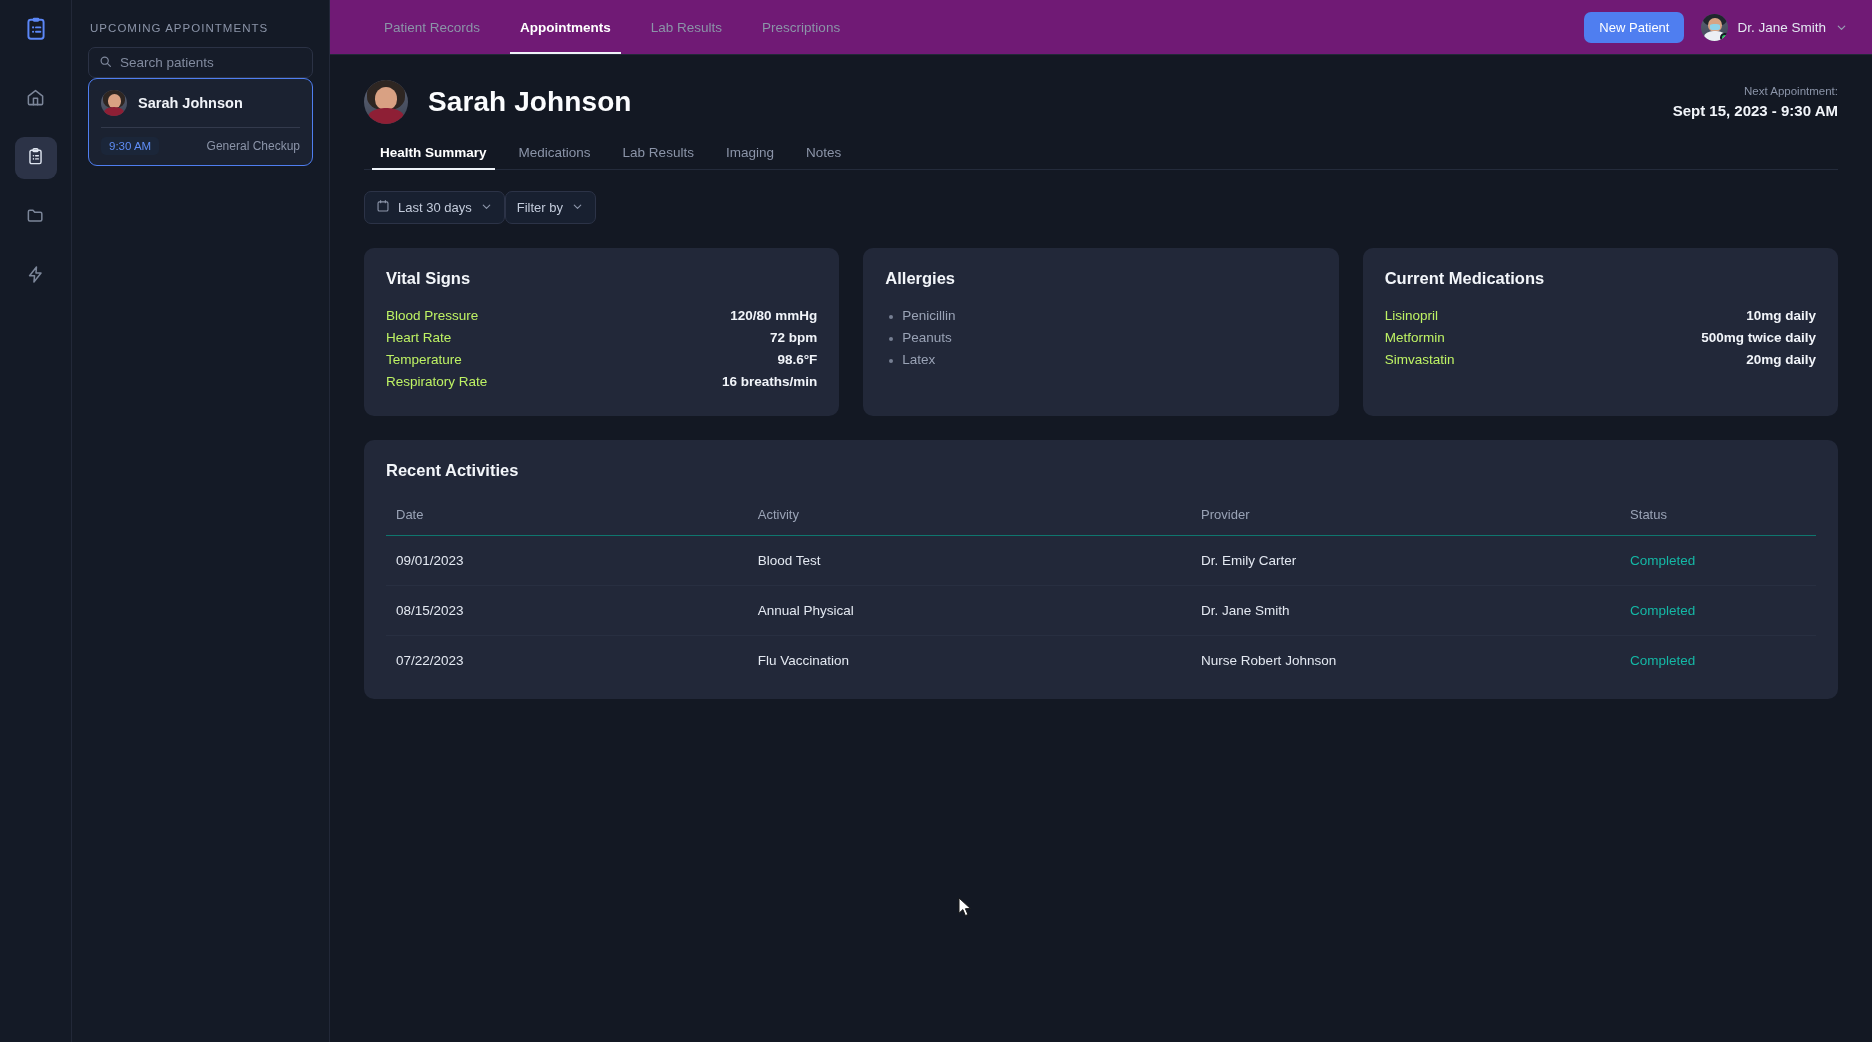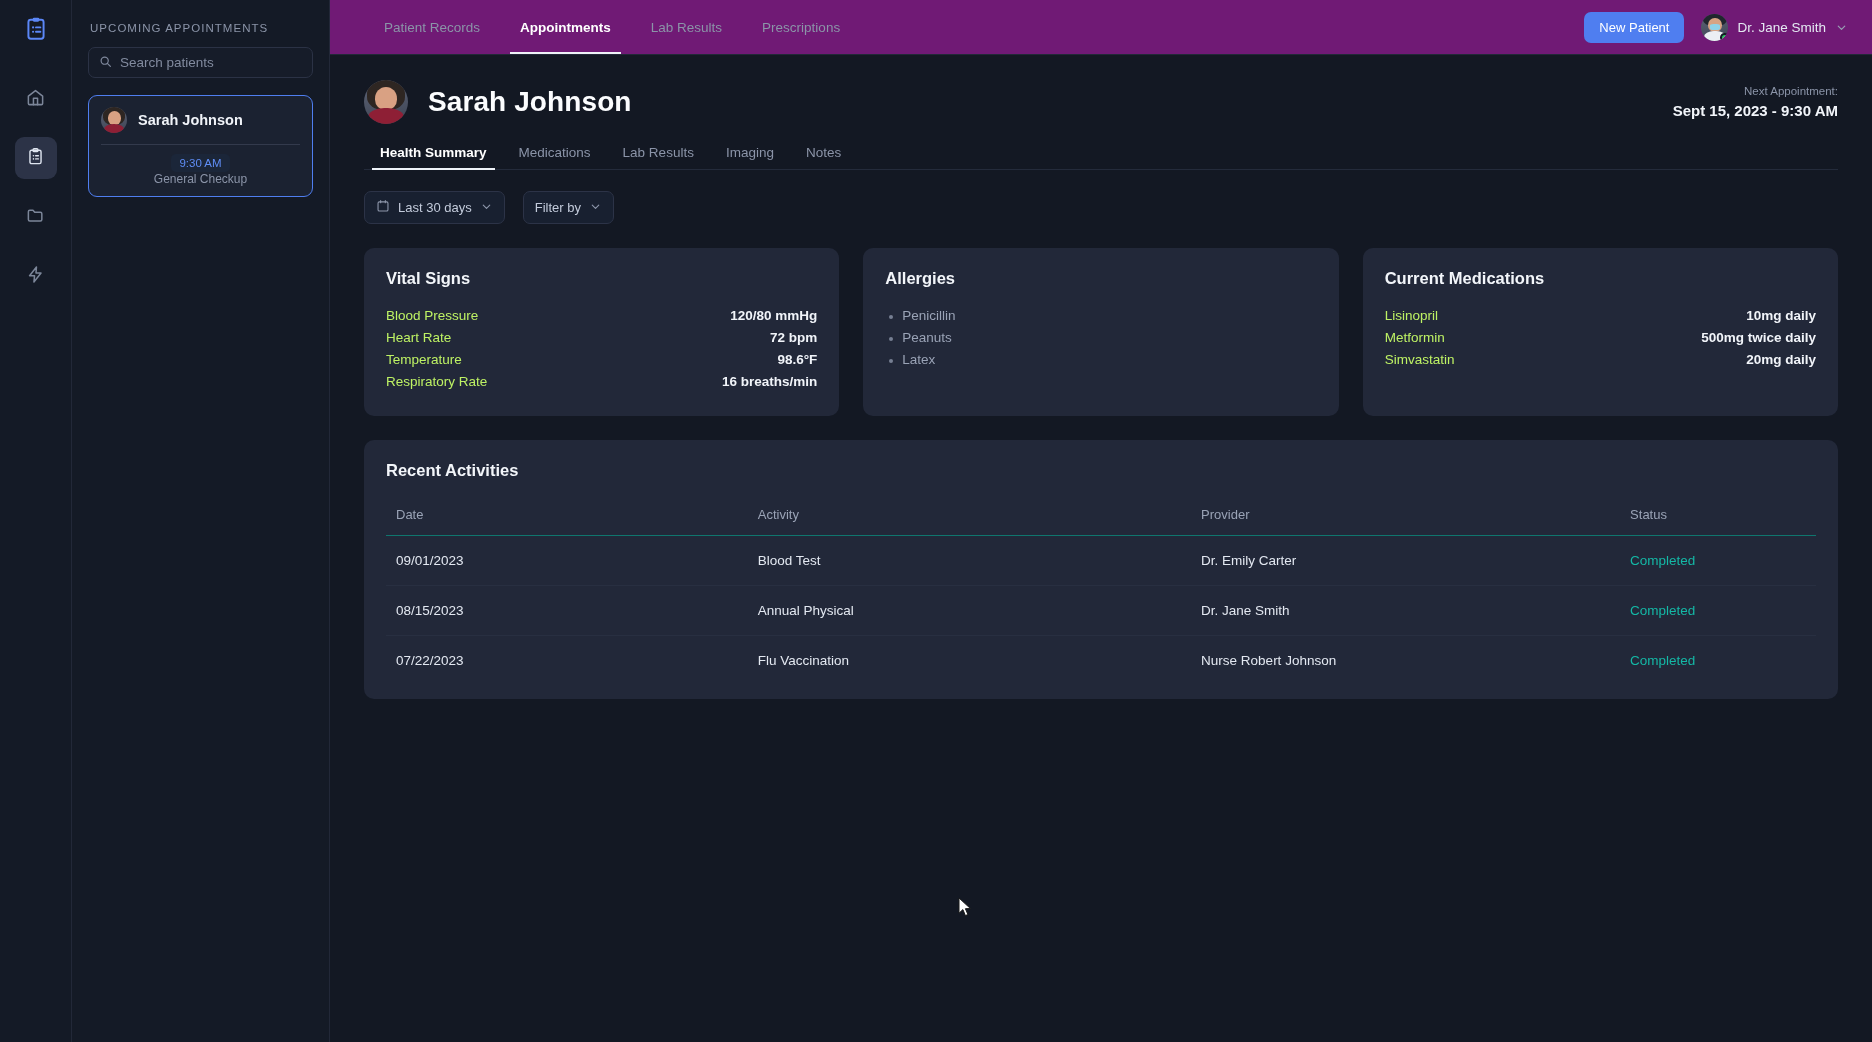--- a/index.html
+++ b/index.html
@@ -36,38 +36,38 @@
     border-right:1px solid #222838;
     padding:22px 16px 0 16px;
   }
   .panel-title {
     font-size:11.5px; letter-spacing:.09em; color:#8b94a8;
     text-transform:uppercase; margin-bottom:13px; padding-left:2px;
   }
   .search {
     height:31px; border:1px solid #2b3245; border-radius:7px;
     background:#161c29; display:flex; align-items:center; gap:8px;
-    padding:0 10px; margin-bottom:17px;
+    padding:0 10px; 
   }
   .search svg { flex:0 0 13px; color:#7f889c; }
   .search input {
     background:transparent; border:none; outline:none;
     color:#cfd6e4; font-size:13.5px; width:100%;
     font-family:"Liberation Sans", sans-serif;
   }
   .search input::placeholder { color:#828b9f; }
 
   .pcard {
     border:1.5px solid #4f7ef0; border-radius:9px;
     background:#1b2231; padding:11px 12px 10px 12px;
   }
   .pcard-top { display:flex; align-items:center; gap:11px; }
   .pcard-name { font-size:14.5px; font-weight:bold; color:#f0f3f8; }
   .pcard-div { height:1px; background:#333a4c; margin:11px 0 9px 0; }
-  .pcard-bot { display:flex; align-items:center; justify-content:space-between;flex-direction:column; }
+  .pcard-bot { display:flex; align-items:center; justify-content:space-between; }
   .time-badge {
     background:#1b2639; color:#5f8df5; font-size:11.5px;
     padding:3px 8px; border-radius:5px;
   }
   .checkup { font-size:12px; color:#8b94a8; }
 
   
   .av { border-radius:50%; position:relative; overflow:hidden; flex:0 0 auto;
         background:linear-gradient(170deg,#5d6476 0%,#3e4454 100%); }
   .av .hair { position:absolute; left:6%; top:-4%; width:88%; height:72%;
@@ -128,21 +128,21 @@
   .tab2 {
     font-size:13.5px; color:#8b94a8; padding:0 16px 9px 16px;
     cursor:pointer; position:relative;
   }
   .tab2.active { color:#fff; font-weight:bold; }
   .tab2.active::after {
     content:""; position:absolute; left:8px; right:8px; bottom:-1px;
     height:2px; background:#eef2f8;
   }
 
-  .filters { display:flex; gap:18px; margin-top:21px; }
+  .filters { display:flex; margin-top:21px; }
   .chip {
     display:flex; align-items:center; gap:8px;
     border:1px solid #2c3347; border-radius:7px;
     background:#182030; padding:7px 11px;
     font-size:13px; color:#c3cbdb; cursor:pointer;
   }
   .chip svg { color:#8d96aa; }
 
   .cards { display:flex; gap:24px; margin-top:24px; }
   .card { background:#222839; border-radius:10px; padding:21px 22px 24px 22px; flex:1; min-height:154px; }

